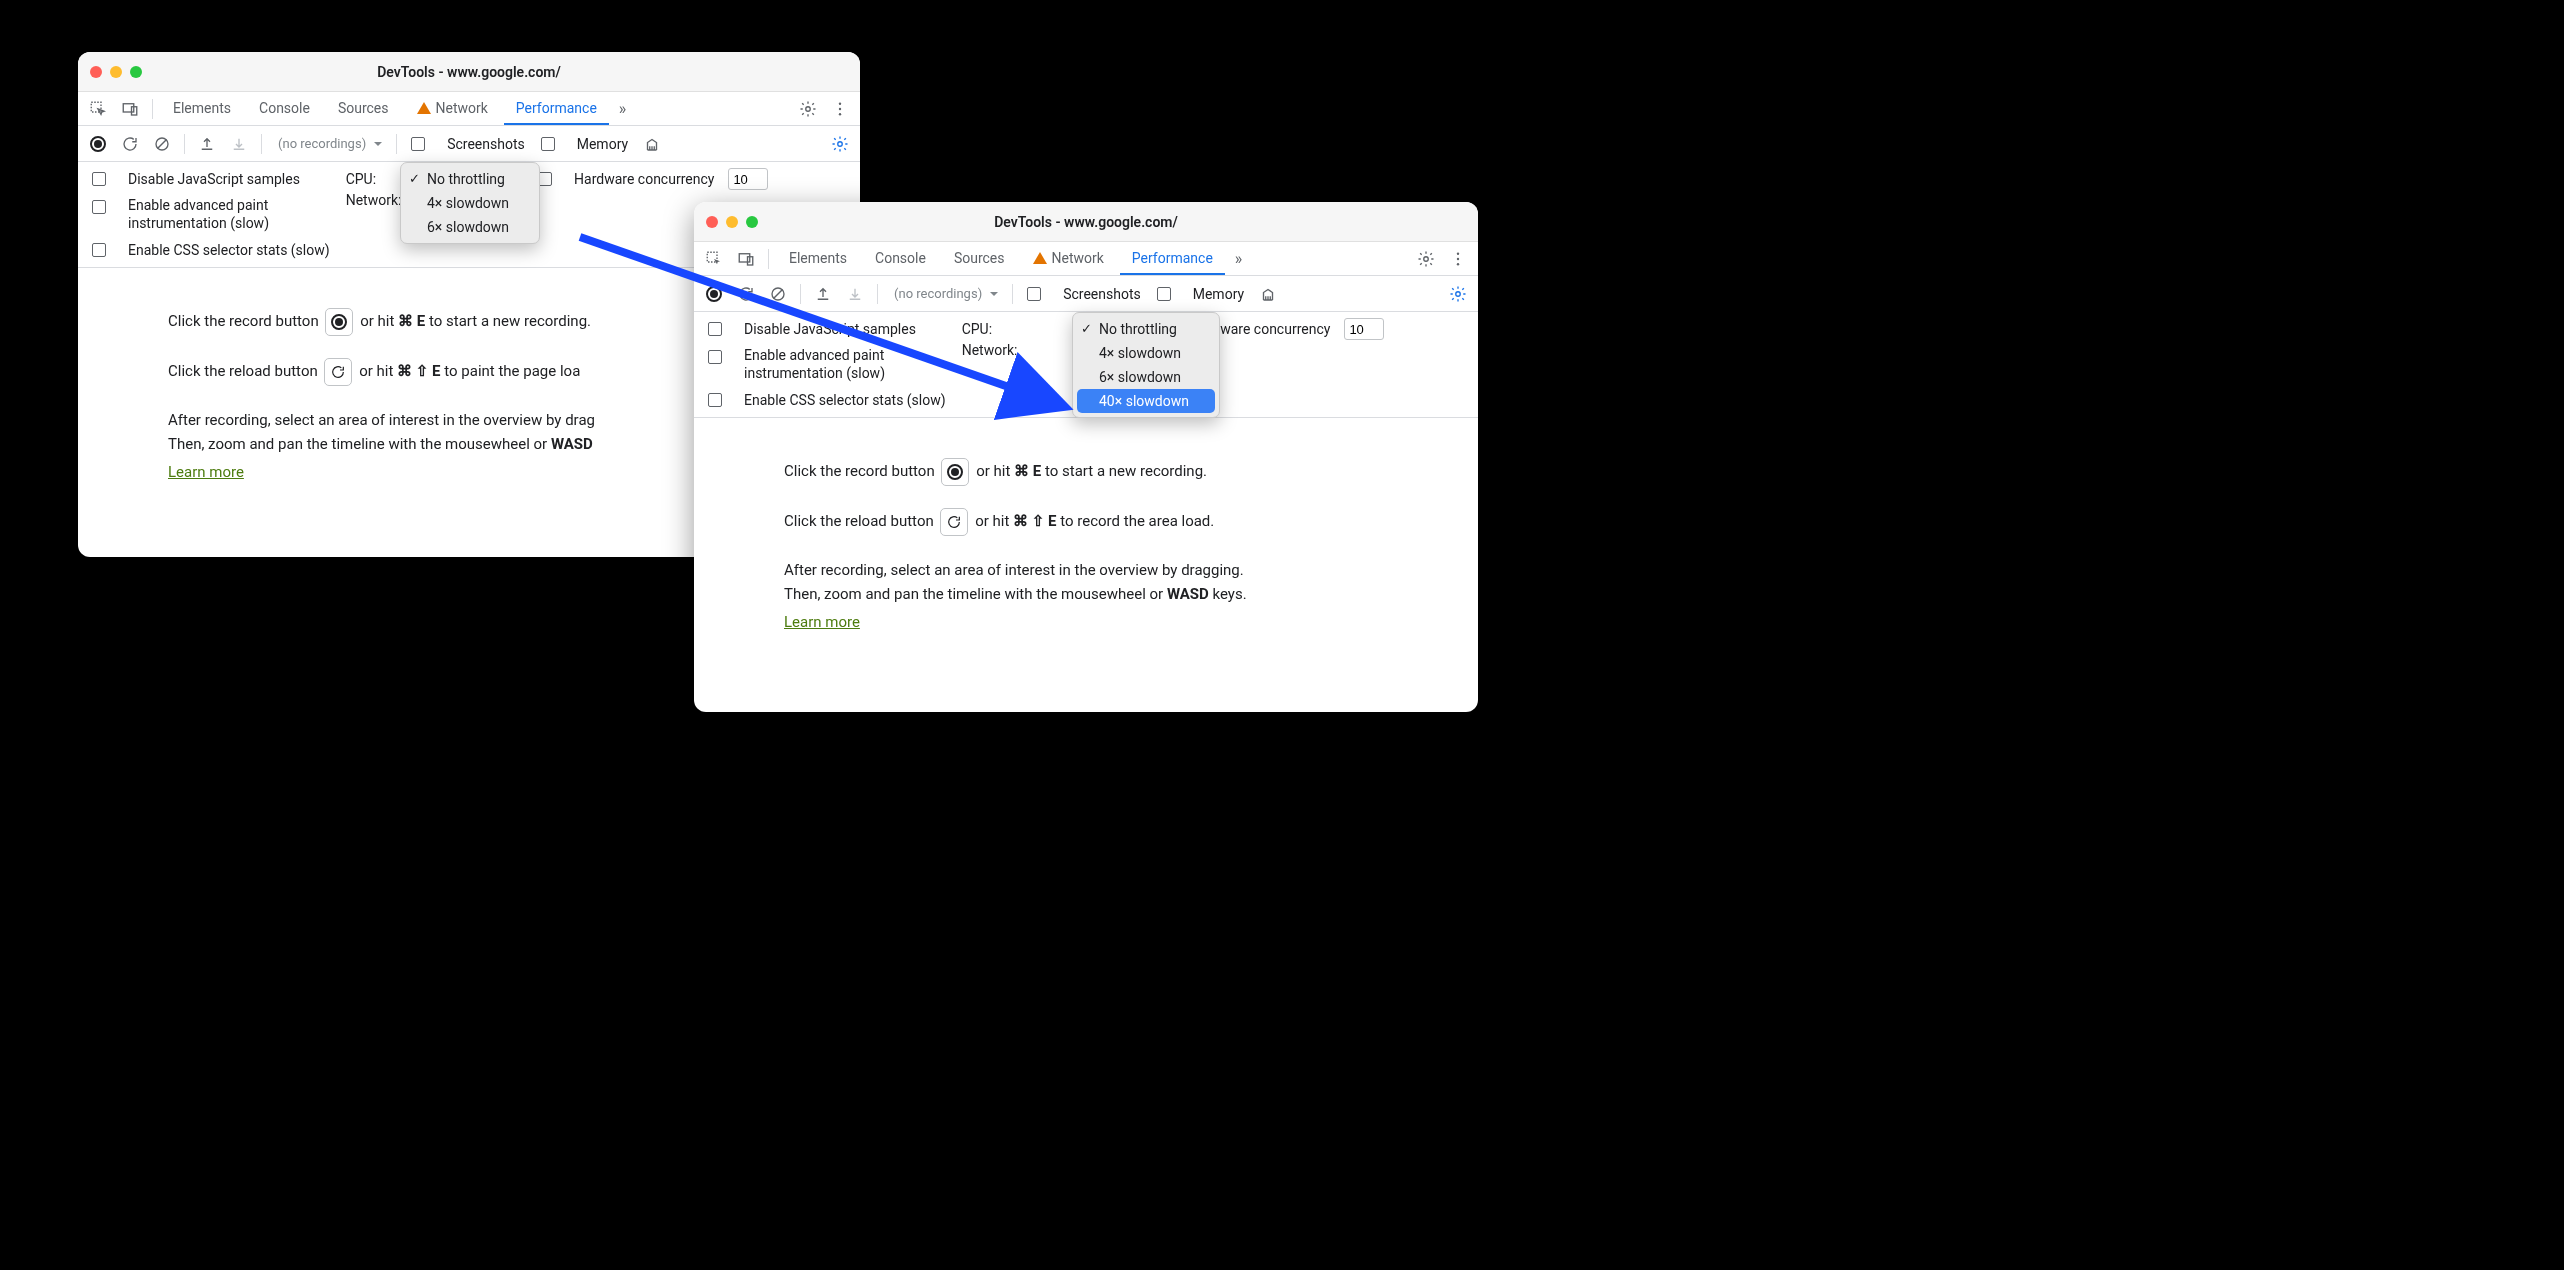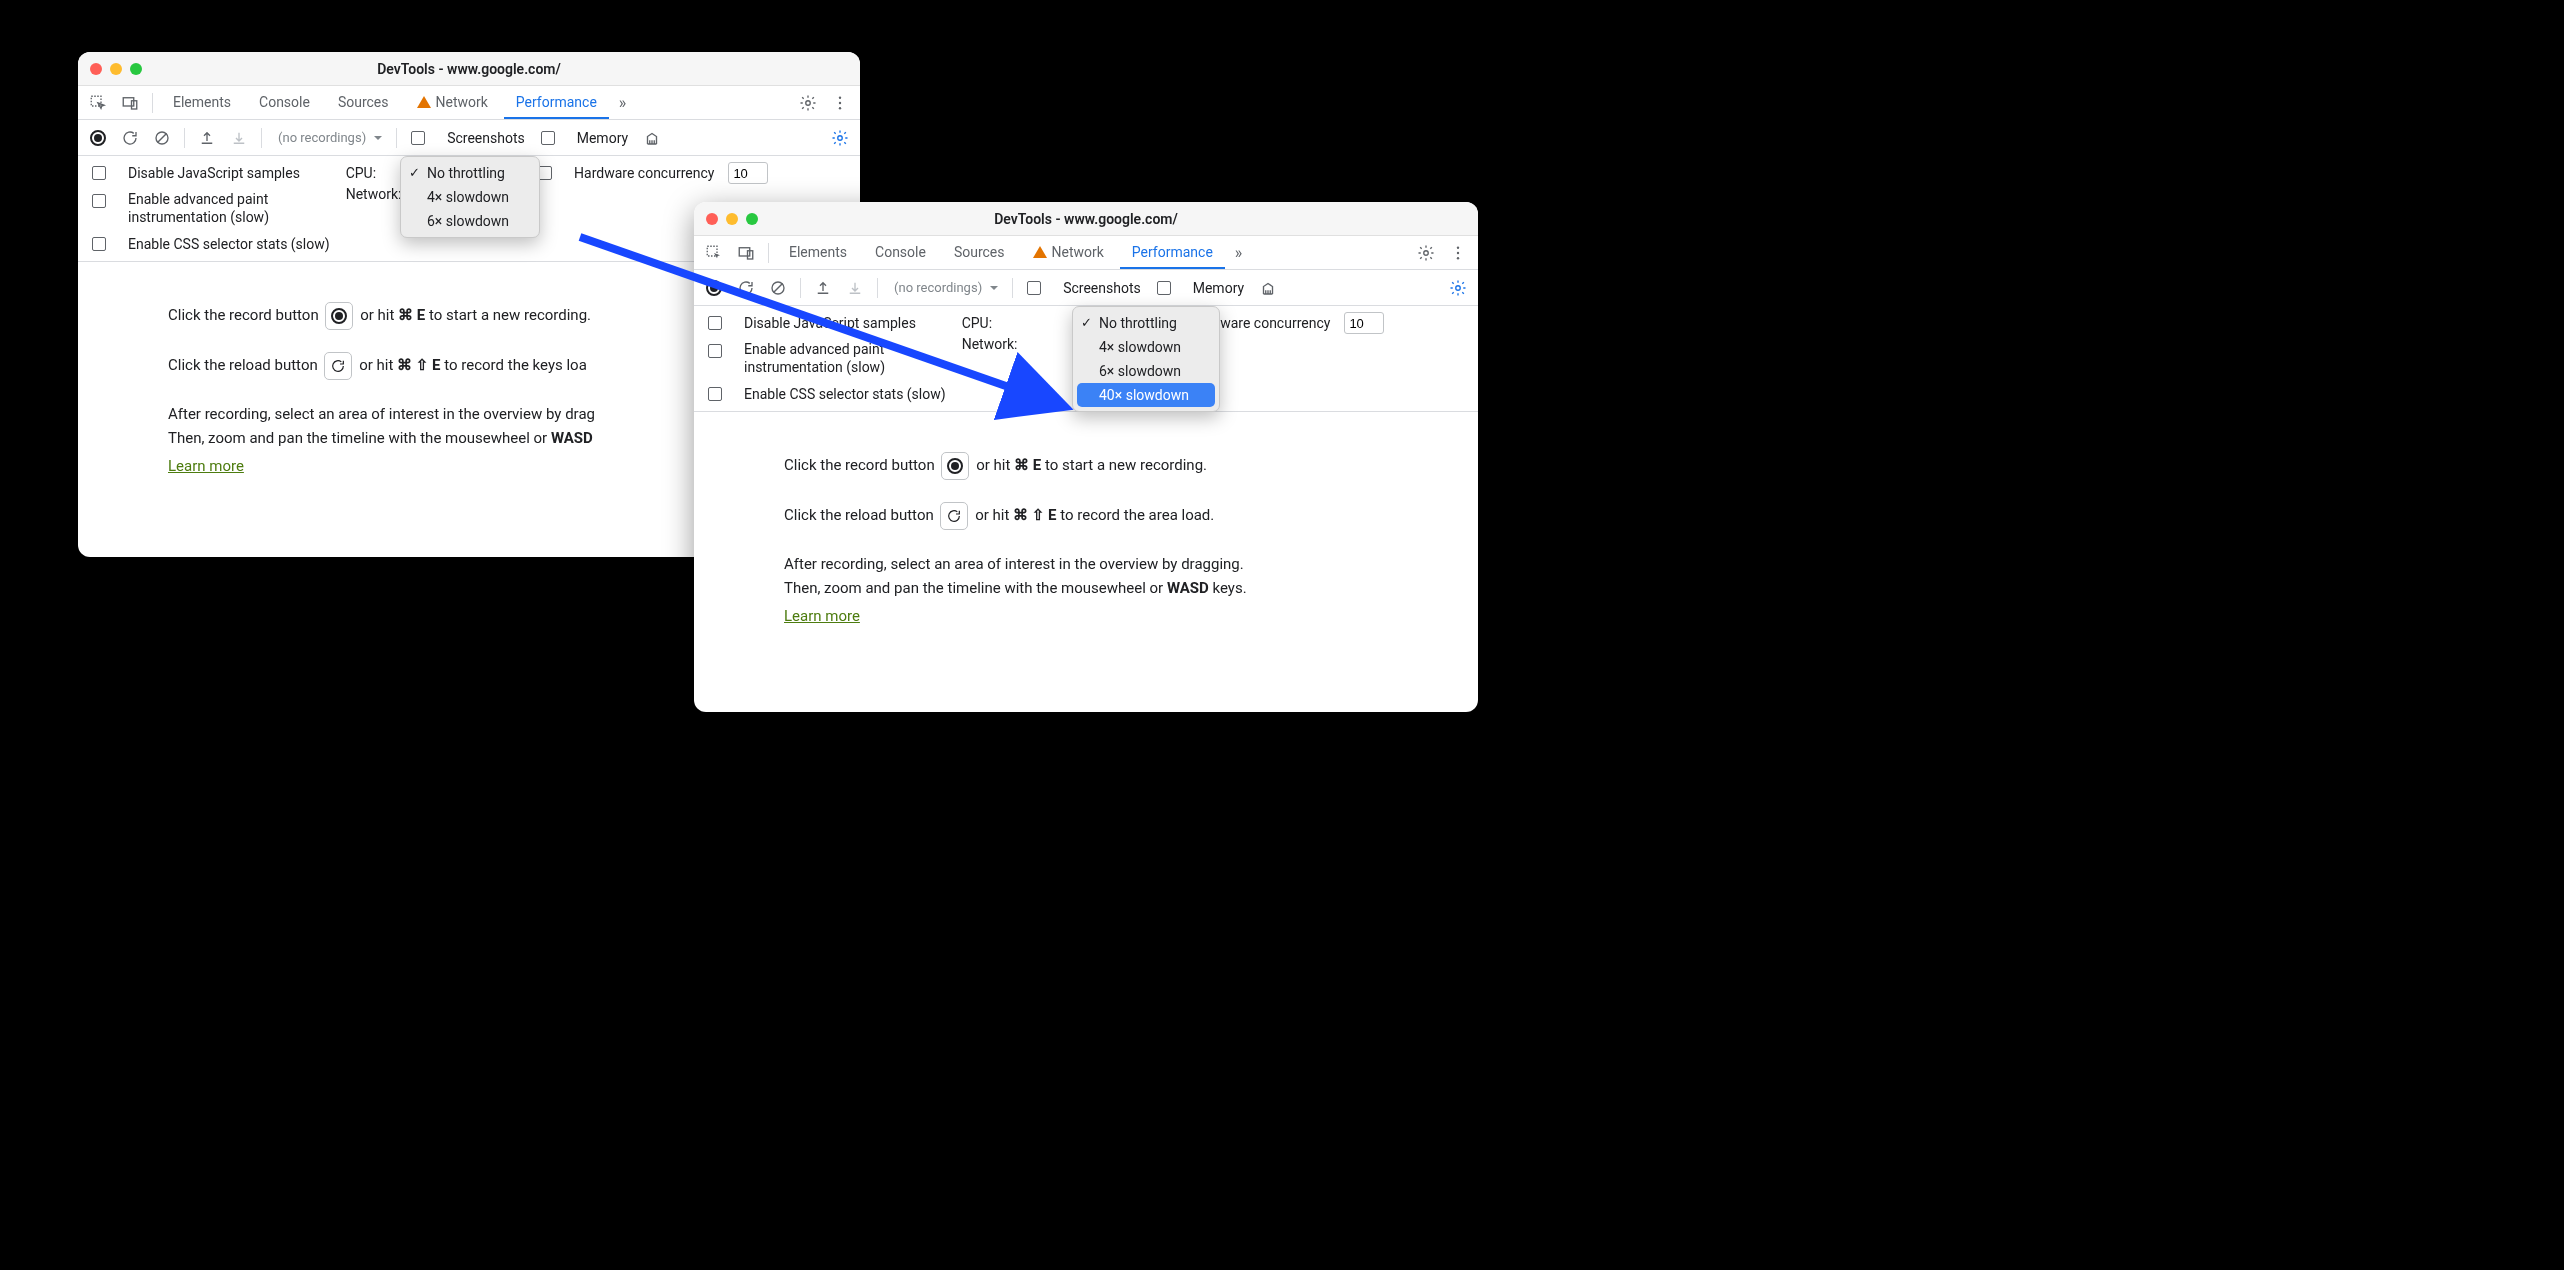--- a/index.html
+++ b/index.html
@@ -15,21 +15,21 @@
     transform-origin: top left;
   }
   .window {
     position: absolute;
     background: #fff;
     border-radius: 12px;
     box-shadow: 0 8px 30px rgba(0,0,0,.4);
     overflow: hidden;
   }
   .titlebar {
-    height: 34px;
+    height: 40px;
     display: flex;
     align-items: center;
     padding: 0 12px;
     background: #f6f6f6;
     border-bottom: 1px solid #e0e0e0;
     position: relative;
   }
   .traffic-lights {
     display: flex;
     gap: 8px;
@@ -404,21 +404,21 @@
       <span> or hit </span><span class="kbd">⌘ E</span><span> to start a new recording.</span>
     </p>
     <p>
       <span>Click the reload button </span>
       <span class="inline-btn">
         <svg viewBox="0 0 24 24" width="16" height="16">
             <path class="ico-stroke" d="M20 12a8 8 0 1 1-3-6.2"></path>
             <path d="M20 4v5h-5" fill="none" stroke="currentColor" stroke-width="1.8"></path>
           </svg>
       </span>
-      <span> or hit </span><span class="kbd">⌘ ⇧ E</span><span> to record the keys loa</span>
+      <span> or hit </span><span class="kbd">⌘ ⇧ E</span><span> to paint the page loa</span>
     </p>
     <p style="margin-bottom:4px">
       <span>After recording, select an area of interest in the overview by drag</span><br>
       <span>Then, zoom and pan the timeline with the mousewheel or </span><span class="kbd">WASD</span>
     </p>
     <p><a class="link">Learn more</a></p>
   </div>
 </div>
 
 <div class="window" style="left:694px; top:202px; width:784px; height:510px;">

